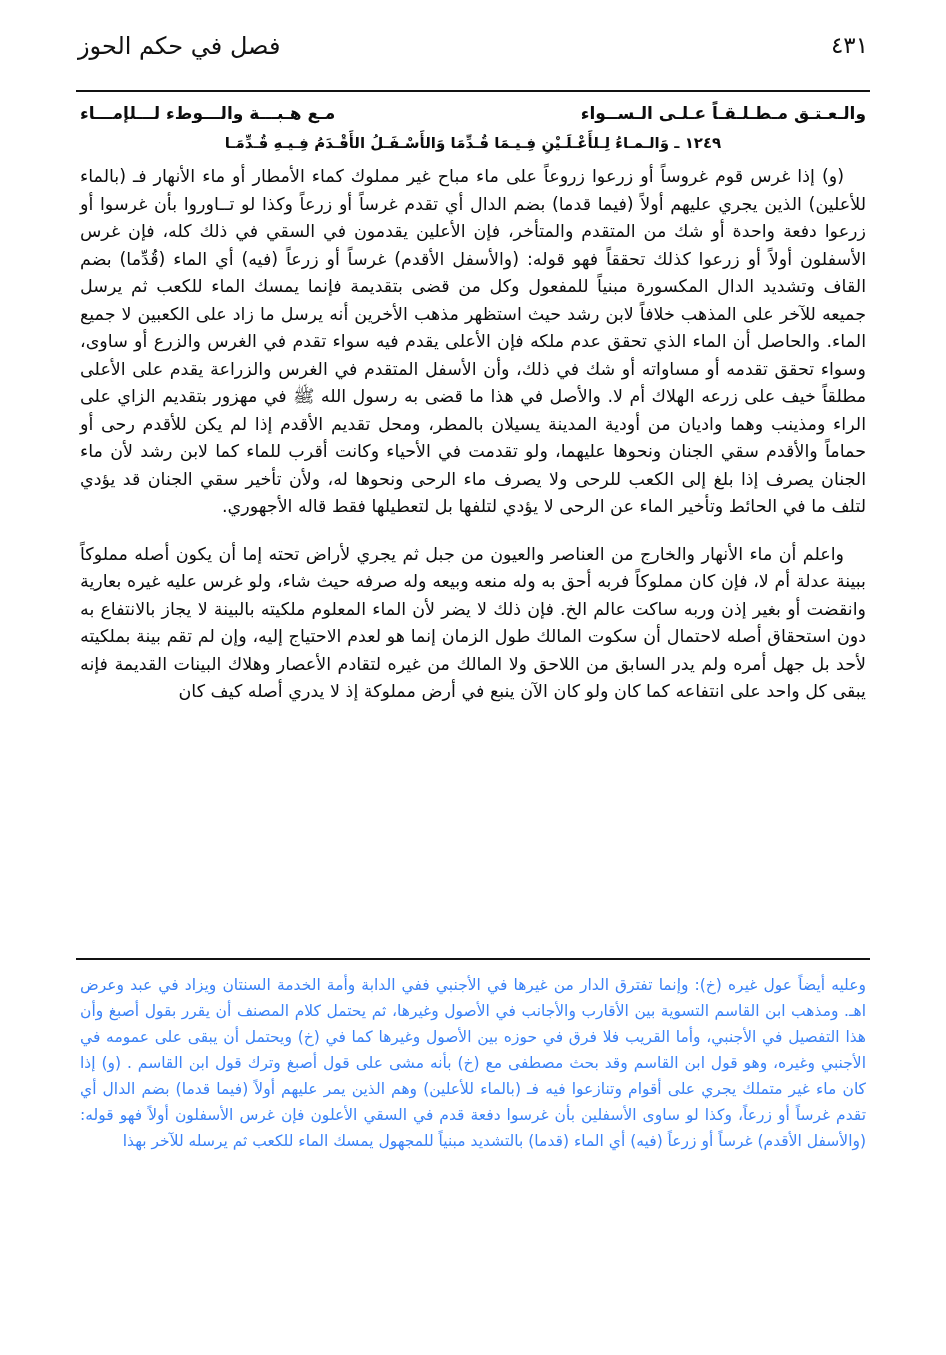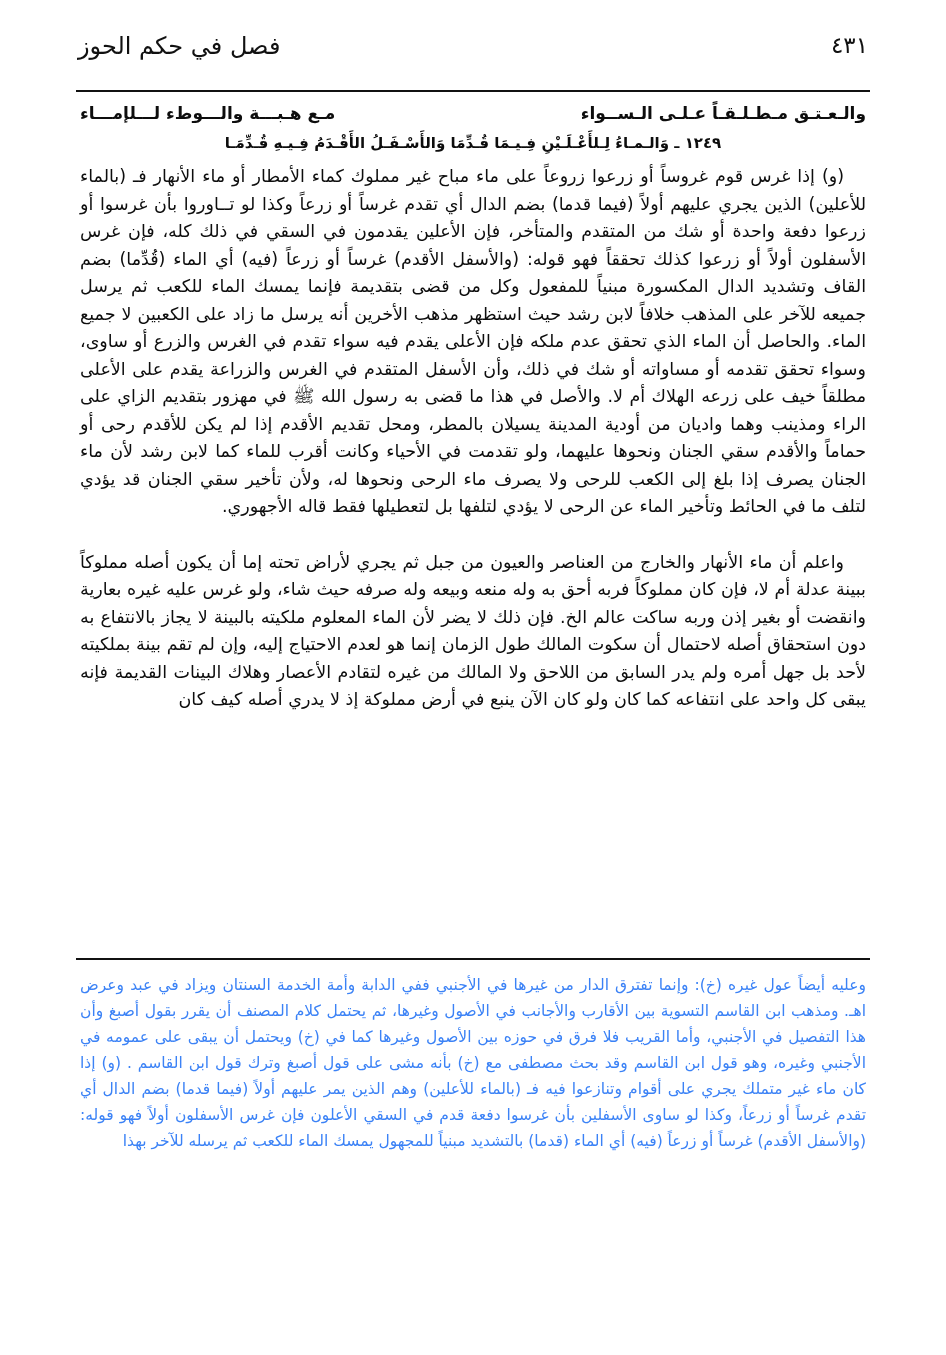--- a/index.html
+++ b/index.html
@@ -88,21 +88,21 @@
     text-align: center;
     letter-spacing: 0.5px;
     margin: 0 0 6px 0;
     direction: rtl;
   }
   .para {
     margin: 0 0 0 0;
     text-indent: 22px;
     direction: rtl;
   }
-  .para + .para { margin-top: 28px; }
+  .para + .para { margin-top: 20px; }
 
   
   .footnotes {
     position: absolute;
     top: 972px;
     right: 80px;
     left: 80px;
     font-size: 15.5px;
     line-height: 26px;
     color: #3b82f6;

